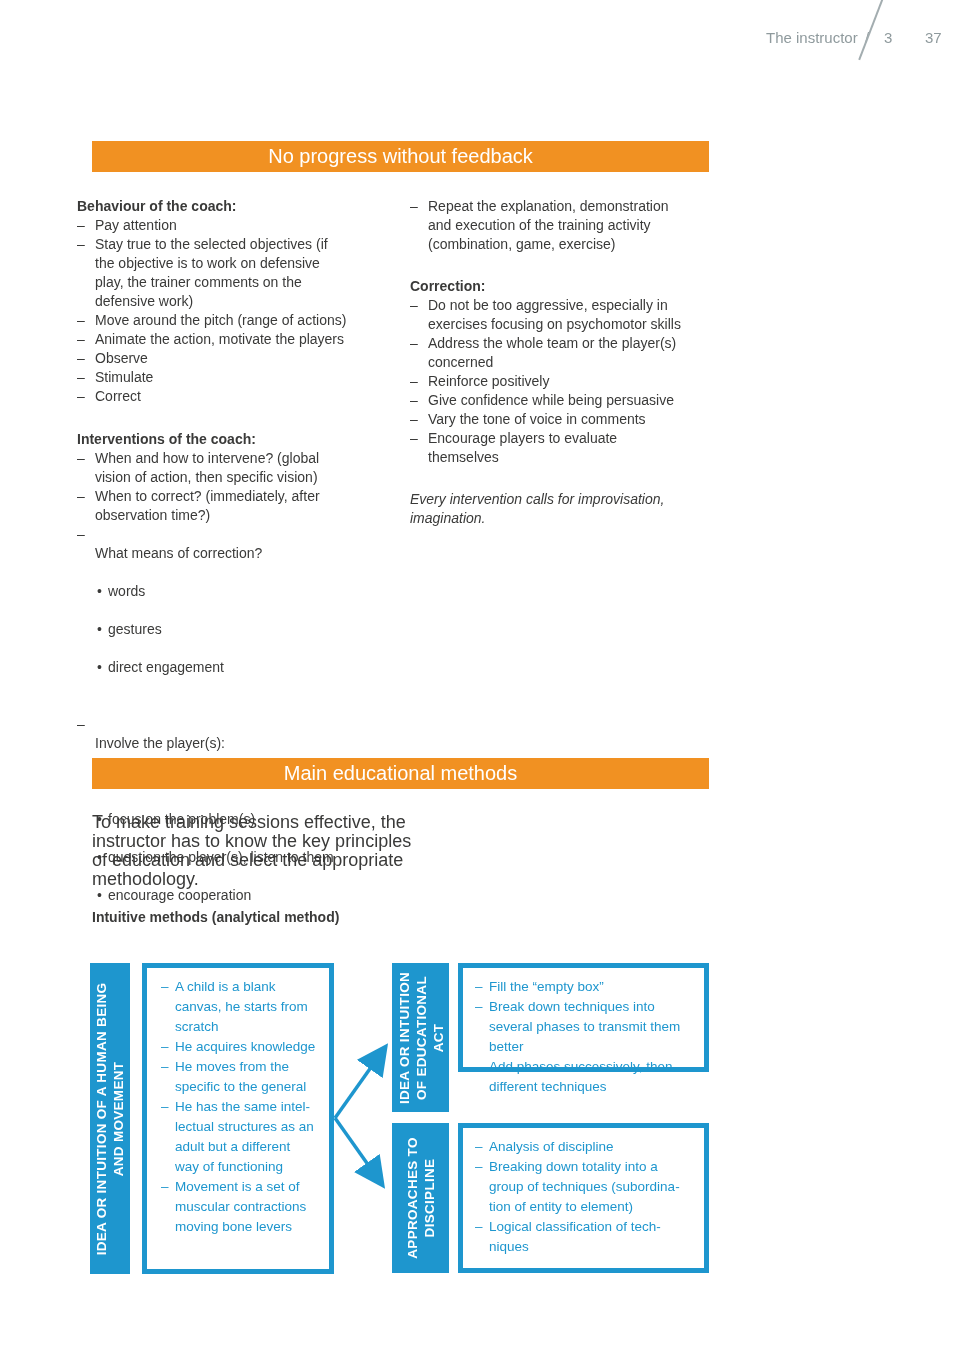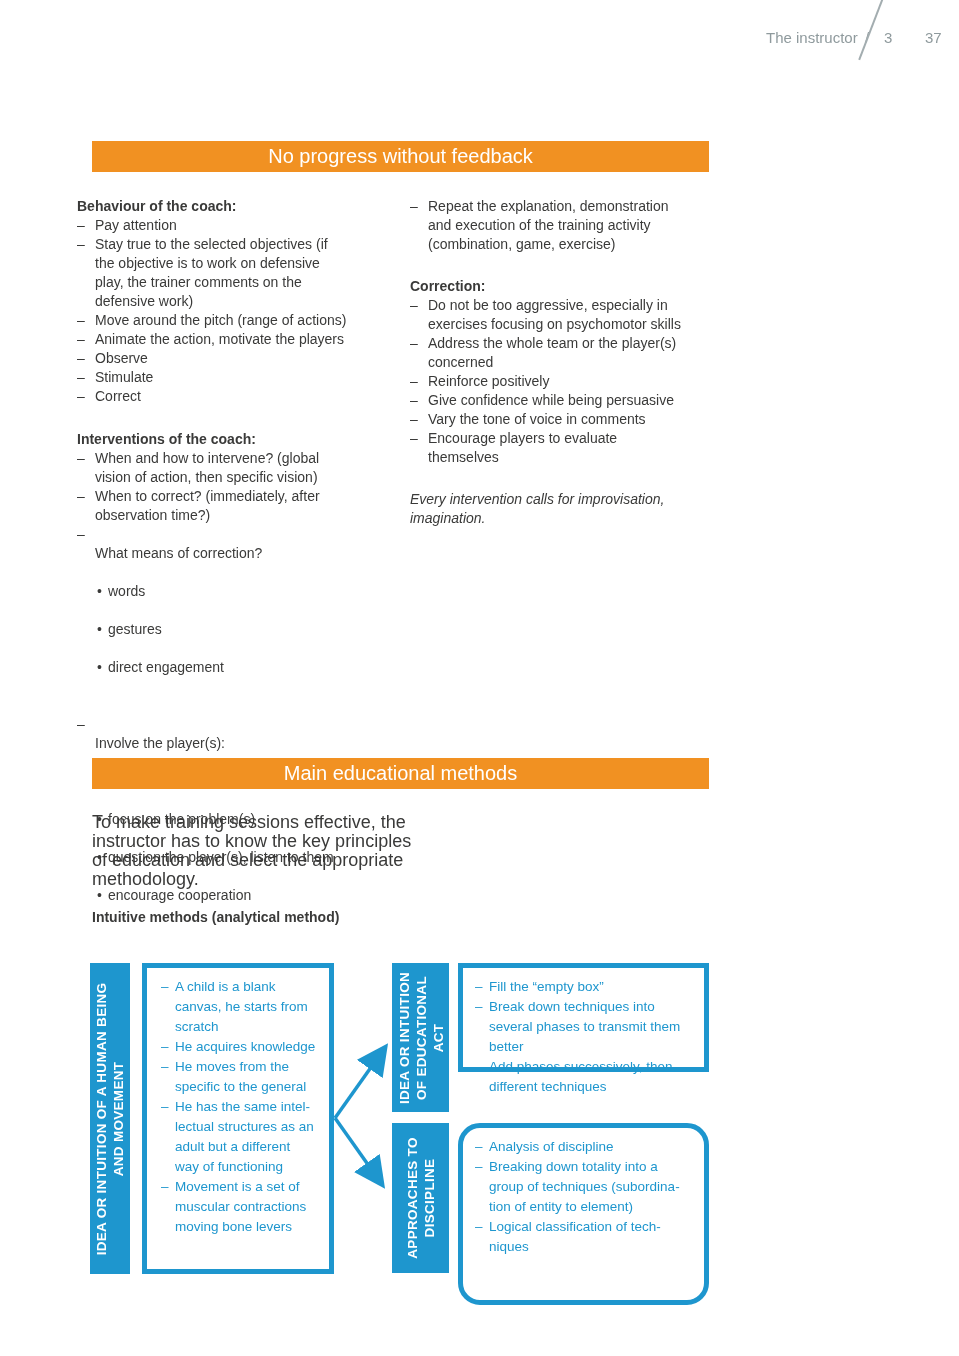--- a/index.html
+++ b/index.html
@@ -62,21 +62,21 @@
   }
   .vrot-1{width:311px;}
   .vrot-2{width:149px;}
   .vrot-3{width:150px;}
   .dbox{
     position:absolute;background:#fff;border:5px solid var(--accent-blue);
     color:var(--accent-blue);font-size:13.5px;line-height:20px;
   }
   .dbox-1{left:142px;top:963px;width:192px;height:311px;padding:9px 4px 0 14px;}
   .dbox-2{left:458px;top:963px;width:251px;height:109px;padding:9px 4px 0 12px;}
-  .dbox-3{left:458px;top:1123px;width:251px;height:182px;padding:9px 4px 0 12px;border-radius:22px;}
+  .dbox-3{left:458px;top:1123px;width:251px;height:150px;padding:9px 4px 0 12px;}
   .dbox ul{list-style:none;margin:0;padding:0;}
   .dbox li{position:relative;padding-left:14px;white-space:pre-line;}
   .dbox li::before{content:"–";position:absolute;left:0;top:0;}
   .arrows{position:absolute;left:326px;top:1020px;}
 </style>
 </head>
 <body>
 
 <div class="page">
 

